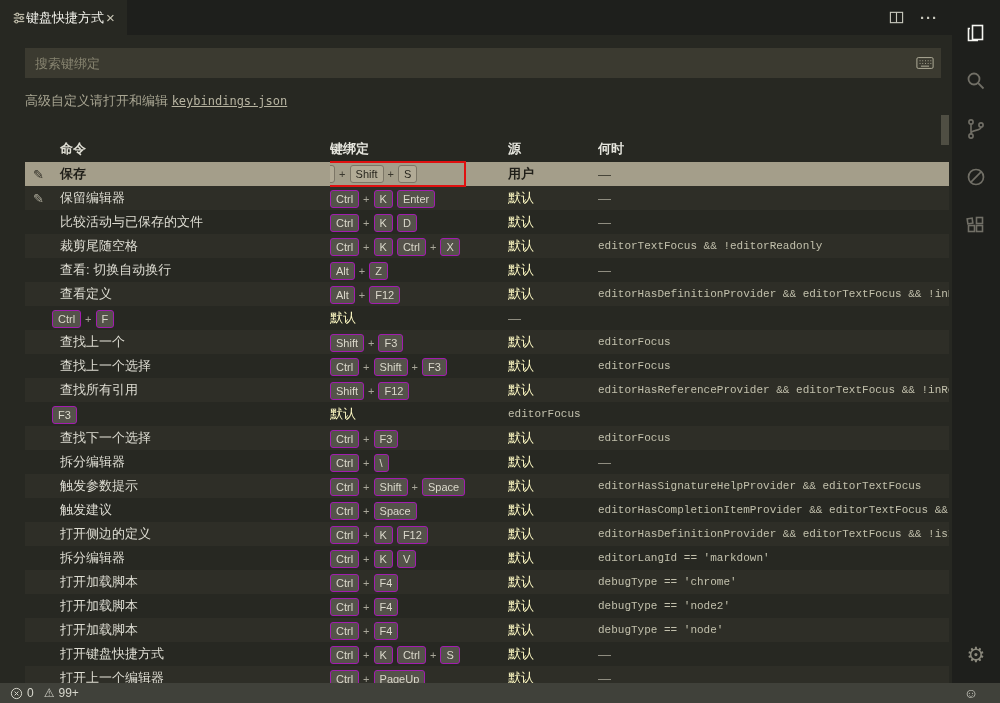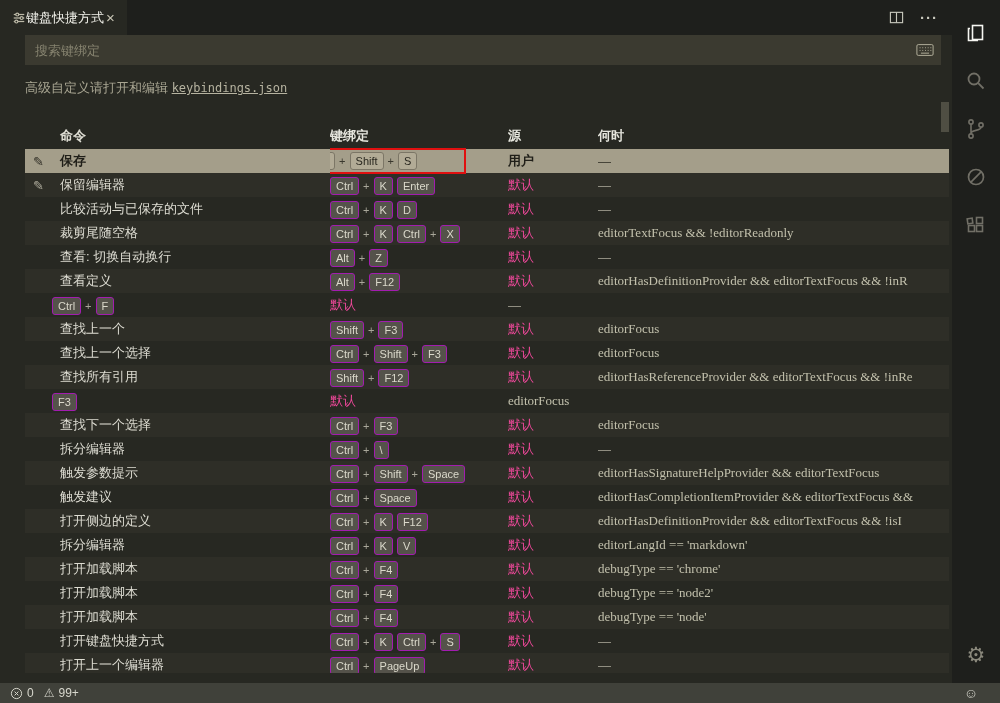--- a/index.html
+++ b/index.html
@@ -22,35 +22,35 @@
   .ab-icon.active{color:#f6f6f1;}
   .ab-bottom{margin-top:auto;margin-bottom:4px;font-size:21px;color:#8a887c;}
   
   .status-bar{position:absolute;left:0;bottom:0;width:1000px;height:20px;background:#40413a;color:#d7d7cd;font-size:12px;display:flex;align-items:center;padding:0 10px;box-sizing:border-box;}
   .sb-group{display:flex;align-items:center;gap:4px;cursor:pointer;}
   .sb-group + .sb-group{margin-left:10px;}
   .sb-right{margin-left:auto;display:flex;align-items:center;padding-right:12px;}
   .sb-warn{font-size:12px;color:#d7d7cd;}
   .sb-smiley{font-size:14px;line-height:1;}
   
-  .editor{position:absolute;left:0;top:25px;width:952px;height:648px;overflow:hidden;}
+  .editor{position:absolute;left:0;top:38px;width:952px;height:648px;overflow:hidden;}
   .search-box{margin:10px 11px 0 25px;height:30px;background:#3b3a30;display:flex;align-items:center;}
   .search-box input{flex:1;height:100%;background:transparent;border:none;outline:none;color:#c9c6b4;font-size:13px;padding:0 10px;font-family:inherit;}
   .search-box input::placeholder{color:#878470;opacity:1;}
   .record-keys{width:32px;display:flex;justify-content:center;color:#b0ad9a;cursor:pointer;}
   .hint{margin:14px 25px 14px;font-size:13px;color:#a8a592;height:18px;}
   .hint a{color:#b6b3a0;text-decoration:underline;font-family:"DejaVu Sans Mono","Liberation Mono",monospace;font-size:12px;cursor:pointer;}
   
   .kb-table{margin-top:26px;}
   .trow{display:grid;grid-template-columns:27px 278px 178px 90px auto;align-items:center;height:24px;margin-left:25px;width:924px;box-sizing:border-box;}
   .header-row{height:26px;font-weight:bold;color:#e5e5dd;font-size:13px;}
   .cell{overflow:hidden;white-space:nowrap;}
   .cell.command{padding-left:8px;color:#deddd3;font-size:13px;}
-  .cell.source{font-size:13px;color:#ec4899;}
-  .cell.when{font-family:Liberation Serif, serif;font-size:13px;color:#c2c0ac;}
+  .cell.source{font-size:13px;color:#fef9c3;}
+  .cell.when{font-family:Liberation Mono, monospace;font-size:11px;color:#c2c0ac;}
   .cell.when.dash{font-family:"Liberation Sans","DejaVu Sans",sans-serif;font-size:13px;color:#9d9b8d;}
   .pencil{color:#b0ad9e;font-size:13px;margin-left:8px;visibility:hidden;cursor:pointer;}
   .trow[data-has-pencil="true"] .pencil{visibility:visible;}
   .chip{display:inline-block;background:#54524a;color:#dbd9cb;font-size:11px;line-height:14px;padding:1px 5px;border-radius:3px;margin-right:4px;border:1px solid #a21caf;vertical-align:middle;}
   .plus{color:#a9a79a;font-size:11px;margin-right:4px;vertical-align:middle;}
   .trow.alt{background:#2e2e27;}
   .trow.selected{background:#a49e8a;}
   .trow.selected .cell.command,
   .trow.selected .cell.source{color:#201f19;font-weight:bold;}
   .trow.selected .cell.when{color:#3a382e;}

